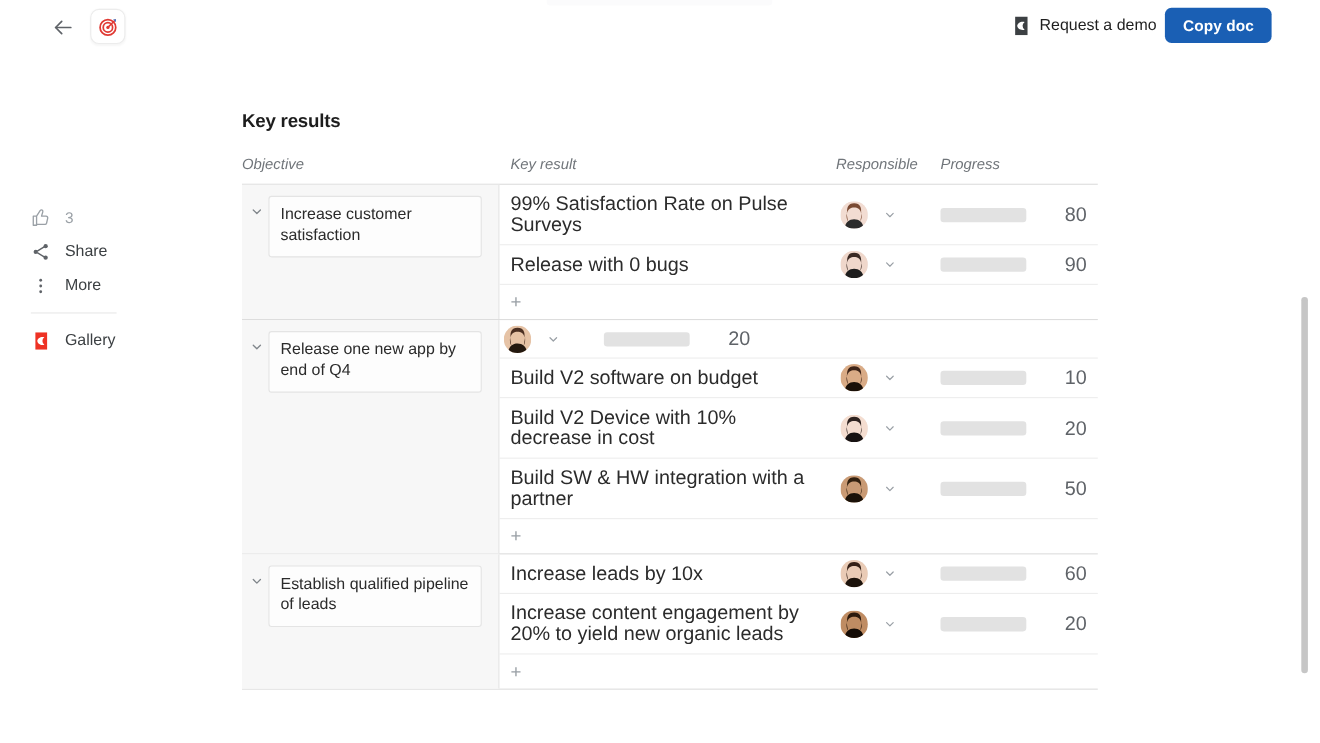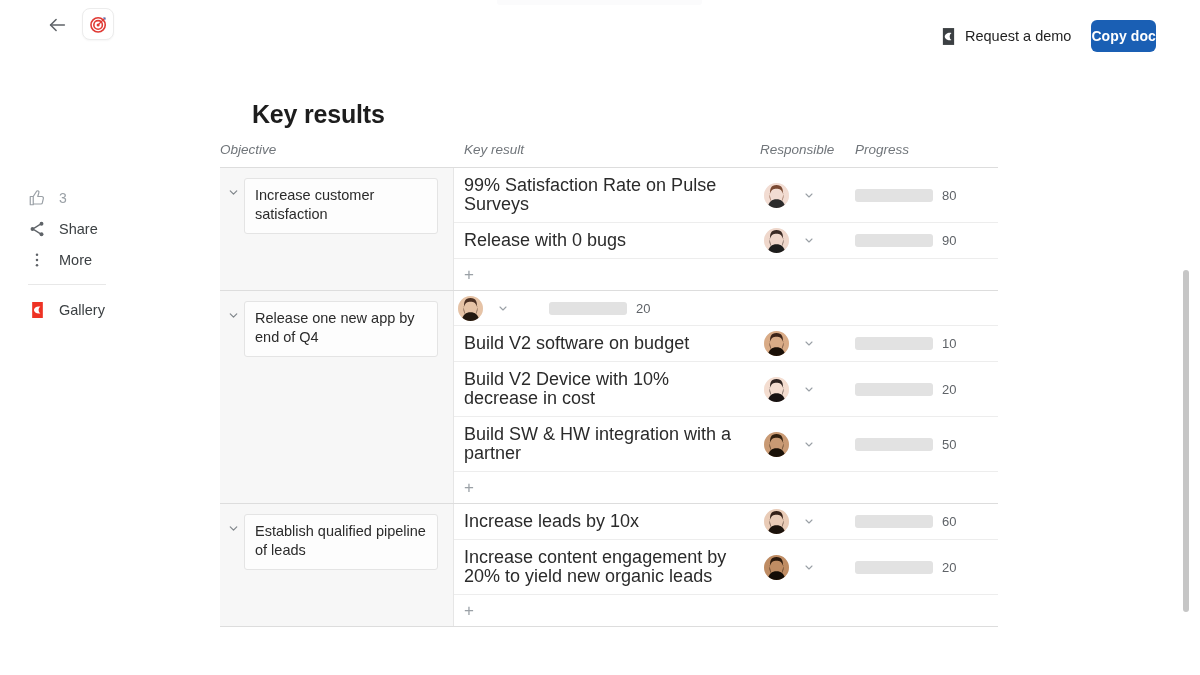--- a/index.html
+++ b/index.html
@@ -23,35 +23,35 @@
     color: #5f6368;
   }
   .doc-icon-box {
     position: absolute; left: 82px; top: 8px;
     width: 32px; height: 32px; border-radius: 8px;
     border: 1px solid #ececec; background: #fff;
     display: flex; align-items: center; justify-content: center;
     box-shadow: 0 1px 2px rgba(0,0,0,.04);
   }
   .topbar-right {
-    position: absolute; right: 44px; top: 20px;
-    display: flex; align-items: center; gap: 20px;
+    position: absolute; right: 44px; top: 7px;
+    display: flex; align-items: center; gap: 8px;
   }
   .demo-link {
     display: flex; align-items: center; gap: 9px;
     font-size: 14.5px; color: #1f1f1f; cursor: pointer;
   }
   .coda-mark {
     width: 15px; height: 17px; display: block;
   }
   .copy-doc {
     background: #1a5fb4; color: #fff;
     font-size: 14px; font-weight: bold;
     border: none; border-radius: 6px;
-    padding: 8px 0; cursor: pointer;
+    padding: 8px 16px; cursor: pointer;
     font-family: "Liberation Sans", sans-serif;
     letter-spacing: .1px;
   }
   .top-ghost {
     position: absolute; top: 0px; left: 497px;
     width: 205px; height: 5px; border-radius: 0 0 3px 3px;
     background: #fbfbfc;
   }
 
   
@@ -69,23 +69,22 @@
   .rail-ico { width: 18px; height: 18px; display: flex; align-items: center; justify-content: center; }
   .rail-divider {
     width: 78px; height: 1px; background: #e8e8e8;
     margin: 9px 0 9px 0;
   }
   .gallery-ico { width: 15px; height: 16px; }
 
   
   .page-title {
     position: absolute; left: 220px; top: 100px;
-    font-size: 25px; font-weight: bold; color: #1d1d1d;
+    font-size: 17px; font-weight: bold; color: #1d1d1d;
     letter-spacing: -.2px;
-    margin-left: 32px;
   }
 
   .table {
     position: absolute; left: 220px; top: 142px;
     width: 778px;
   }
   .thead {
     display: flex; height: 25px; align-items: flex-start;
     font-size: 13.5px; color: #70757a; font-style: italic;
   }
@@ -147,21 +146,21 @@
     display: flex; align-items: center; justify-content: center;
   }
   .prog-cell {
     width: 143px; display: flex; align-items: center; gap: 9px;
   }
   .bar-track {
     width: 78px; height: 13px; border-radius: 3px;
     background: #e2e2e2; overflow: hidden; flex: none;
   }
   .bar-fill { height: 100%; border-radius: 3px 0 0 3px; }
-  .prog-val { font-size: 13px; color: #5f6368; }
+  .prog-val { font-size: 18px; color: #5f6368; margin-left: 26px; }
 
   .add-row {
     display: flex; align-items: center;
     height: 31px; padding-left: 10px;
     color: #9aa0a6; font-size: 17px; cursor: pointer;
     user-select: none;
   }
 
   
   .vscroll {

